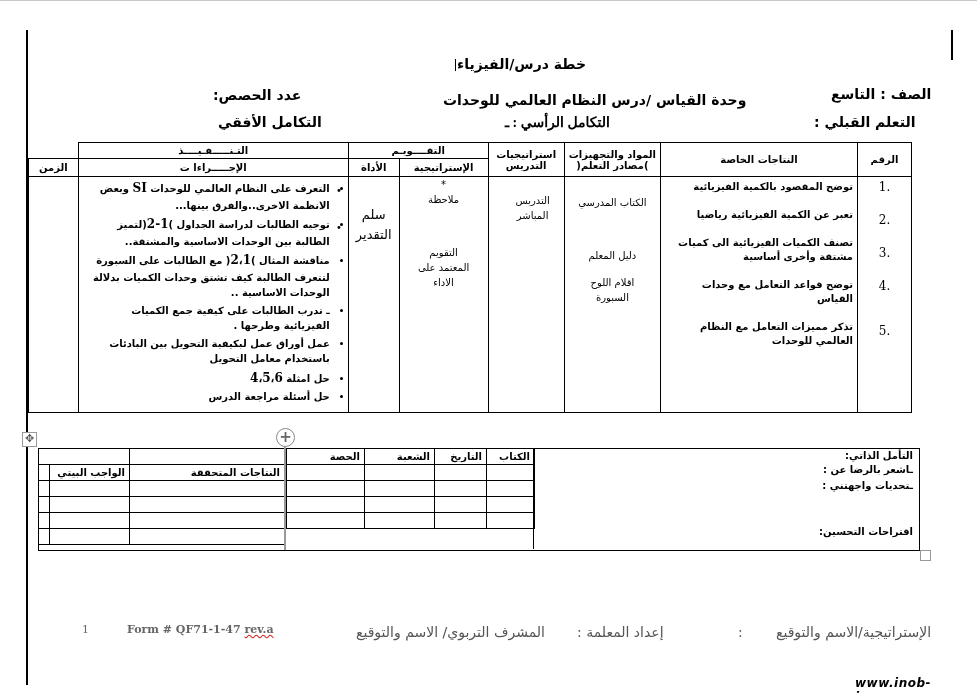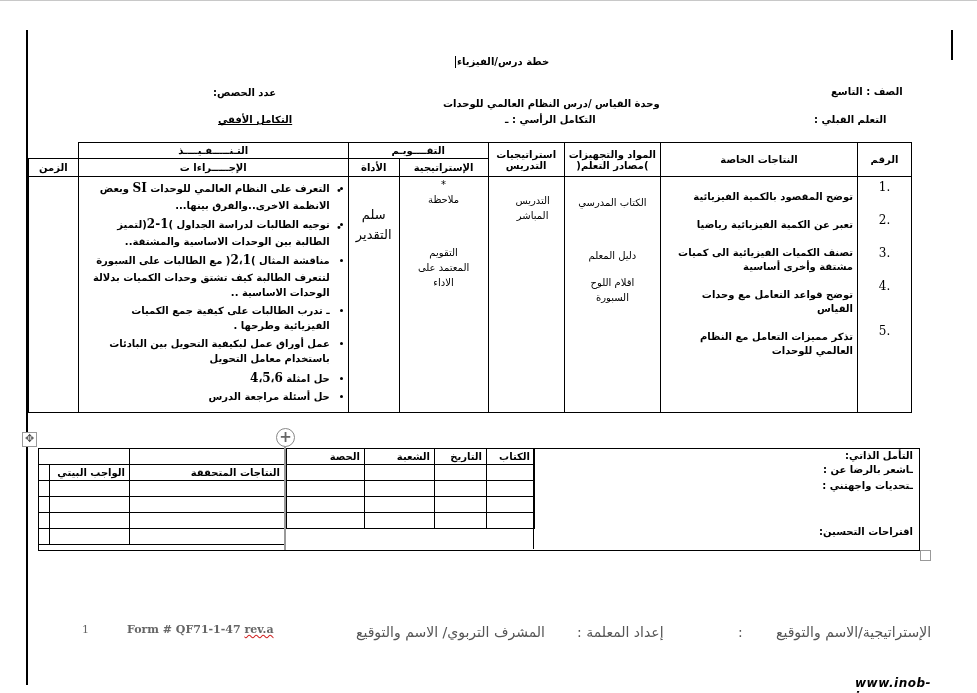--- a/index.html
+++ b/index.html
@@ -4,21 +4,21 @@
 <style>
   html, body { margin: 0; padding: 0; }
   body {
     width: 977px; height: 693px; background: #ffffff; position: relative; overflow: hidden;
     font-family: "DejaVu Sans", "Liberation Sans", sans-serif; color: #000;
   }
   .topline { position: absolute; left: 0; top: 0; width: 977px; height: 1px; background: #c8c8c8; }
   .margin-bar { position: absolute; top: 30px; width: 2px; background: #000; }
   .margin-left { left: 26px; height: 655px; }
   .margin-right { left: 951px; height: 30px; }
-  .abs { position: absolute; white-space: nowrap; font-size: 10px; direction: rtl; }
+  .abs { position: absolute; white-space: nowrap; font-size: 14px; direction: rtl; }
   .bold { font-weight: bold; }
   .cursor { display: inline-block; width: 1px; height: 12px; background: #000; vertical-align: middle; margin-right: 1px; }
 
   
   table.plan {
     position: absolute; left: 28px; top: 142px; width: 884px;
     border-collapse: collapse; direction: rtl; table-layout: fixed;
     font-size: 10px;
   }
   table.plan td, table.plan th {
@@ -60,25 +60,25 @@
 <body>
 
 <div class="topline"></div>
 <div class="margin-bar margin-left"></div>
 <div class="margin-bar margin-right"></div>
 
 <div class="abs bold" style="left:455px; top:56px;">
   <span>خطة درس/الفيزياء</span><span class="cursor"></span>
 </div>
 <div class="abs bold" style="left:831px; top:86px;">الصف : التاسع</div>
-<div class="abs bold" style="left:443px; top:98px;">وحدة القياس /درس النظام العالمي للوحدات</div>
+<div class="abs bold" style="left:443px; top:92px;">وحدة القياس /درس النظام العالمي للوحدات</div>
 <div class="abs bold" style="left:213px; top:87px;">عدد الحصص:</div>
 <div class="abs bold" style="left:814px; top:114px;">التعلم القبلي  :</div>
-<div class="abs bold" style="left:505px; top:114px;">التكامل الرأسي  :  ـ</div>
-<div class="abs bold" style="left:218px; top:114px;text-decoration:underline;">التكامل الأفقي</div>
+<div class="abs bold" style="left:505px; top:114px;font-family:Liberation Serif, serif;">التكامل الرأسي  :  ـ</div>
+<div class="abs bold" style="left:218px; top:114px;">التكامل الأفقي</div>
 
 <table class="plan">
   <colgroup>
     <col style="width:51px">
     <col style="width:186px">
     <col style="width:91px">
     <col style="width:72px">
     <col style="width:84px">
     <col style="width:48px">
     <col style="width:255px">
@@ -103,21 +103,21 @@
   </thead>
   <tbody>
     <tr style="height:236px">
       <td class="num-list" style="text-align:center; padding-top:3px;">
         <div>.1</div>
         <div>.2</div>
         <div>.3</div>
         <div style="height:45px;">.4</div>
         <div>.5</div>
       </td>
-      <td class="outcome" style="padding-top:13px;">
+      <td class="outcome" style="padding-top:3px;">
         <div>توضح المقصود بالكمية الفيزيائية</div>
         <div>تعبر عن الكمية الفيزيائية رياضيا</div>
         <div>تصنف الكميات الفيزيائية الى كميات مشتقة وأخرى أساسية</div>
         <div>توضح قواعد التعامل مع وحدات القياس</div>
         <div>تذكر مميزات  التعامل مع النظام العالمي للوحدات</div>
       </td>
       <td class="cellblock" style="padding-top:18px; text-align:center;">
         <div>الكتاب المدرسي</div>
         <div style="height:38px"></div>
         <div>دليل المعلم</div>

